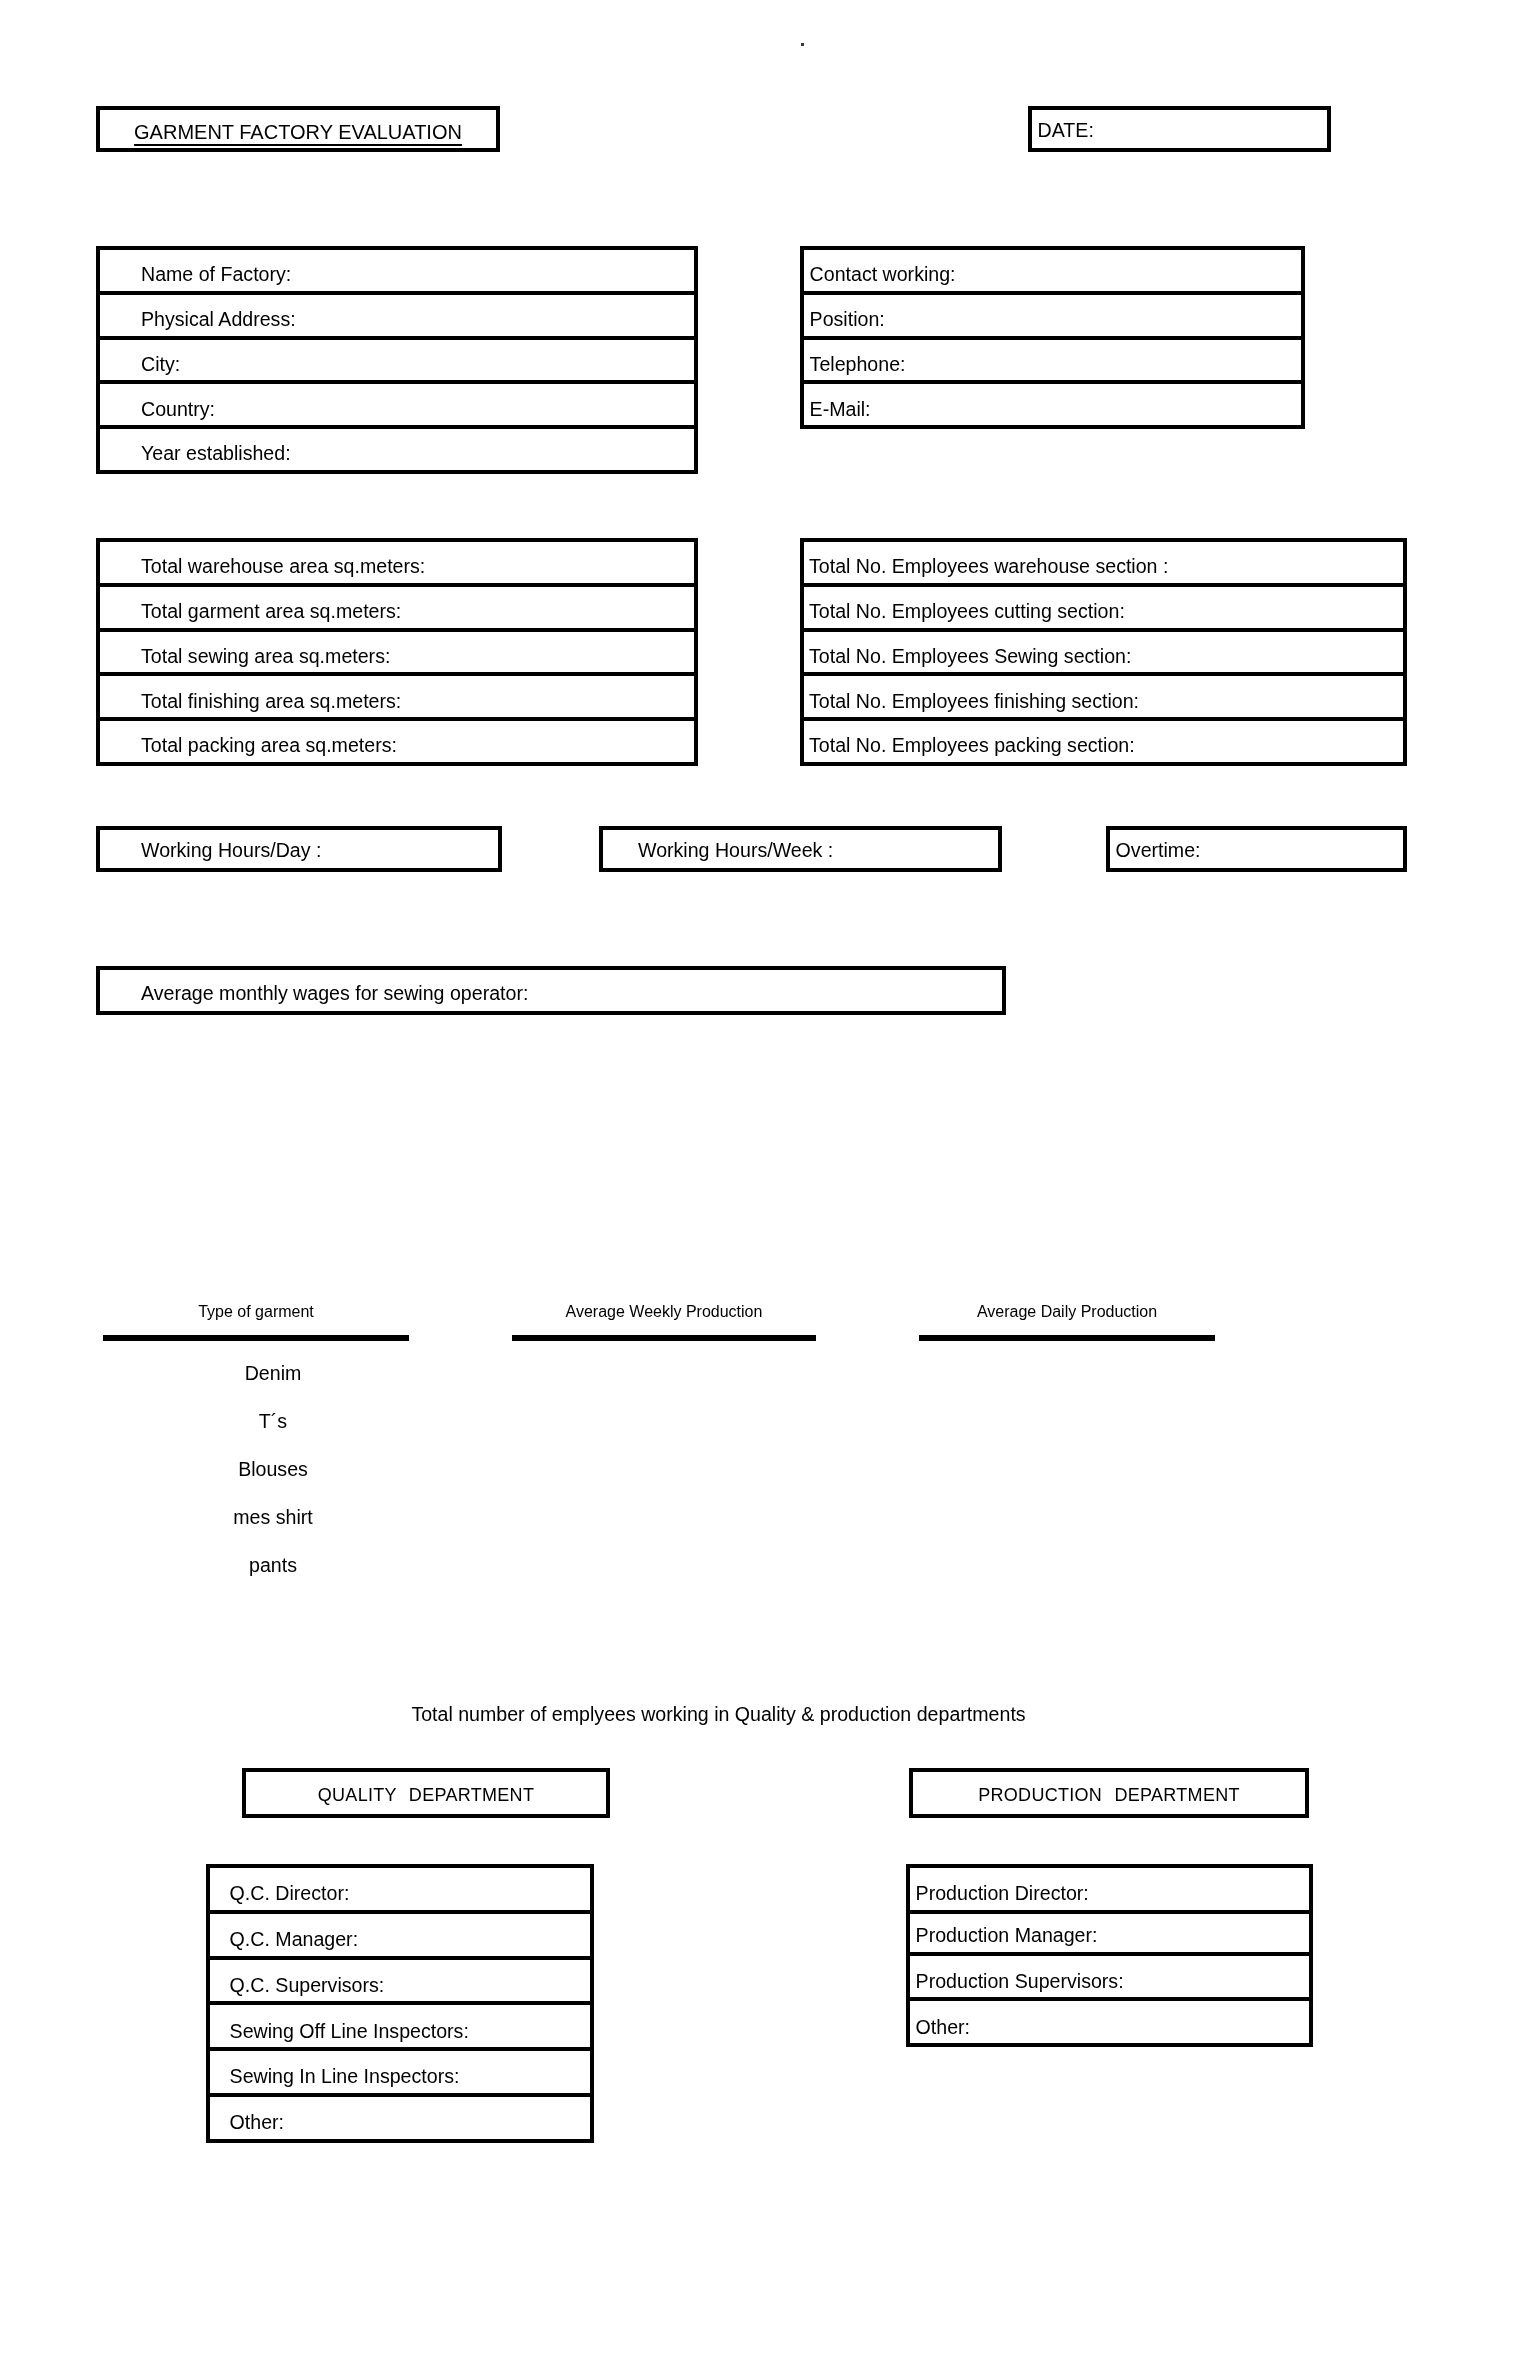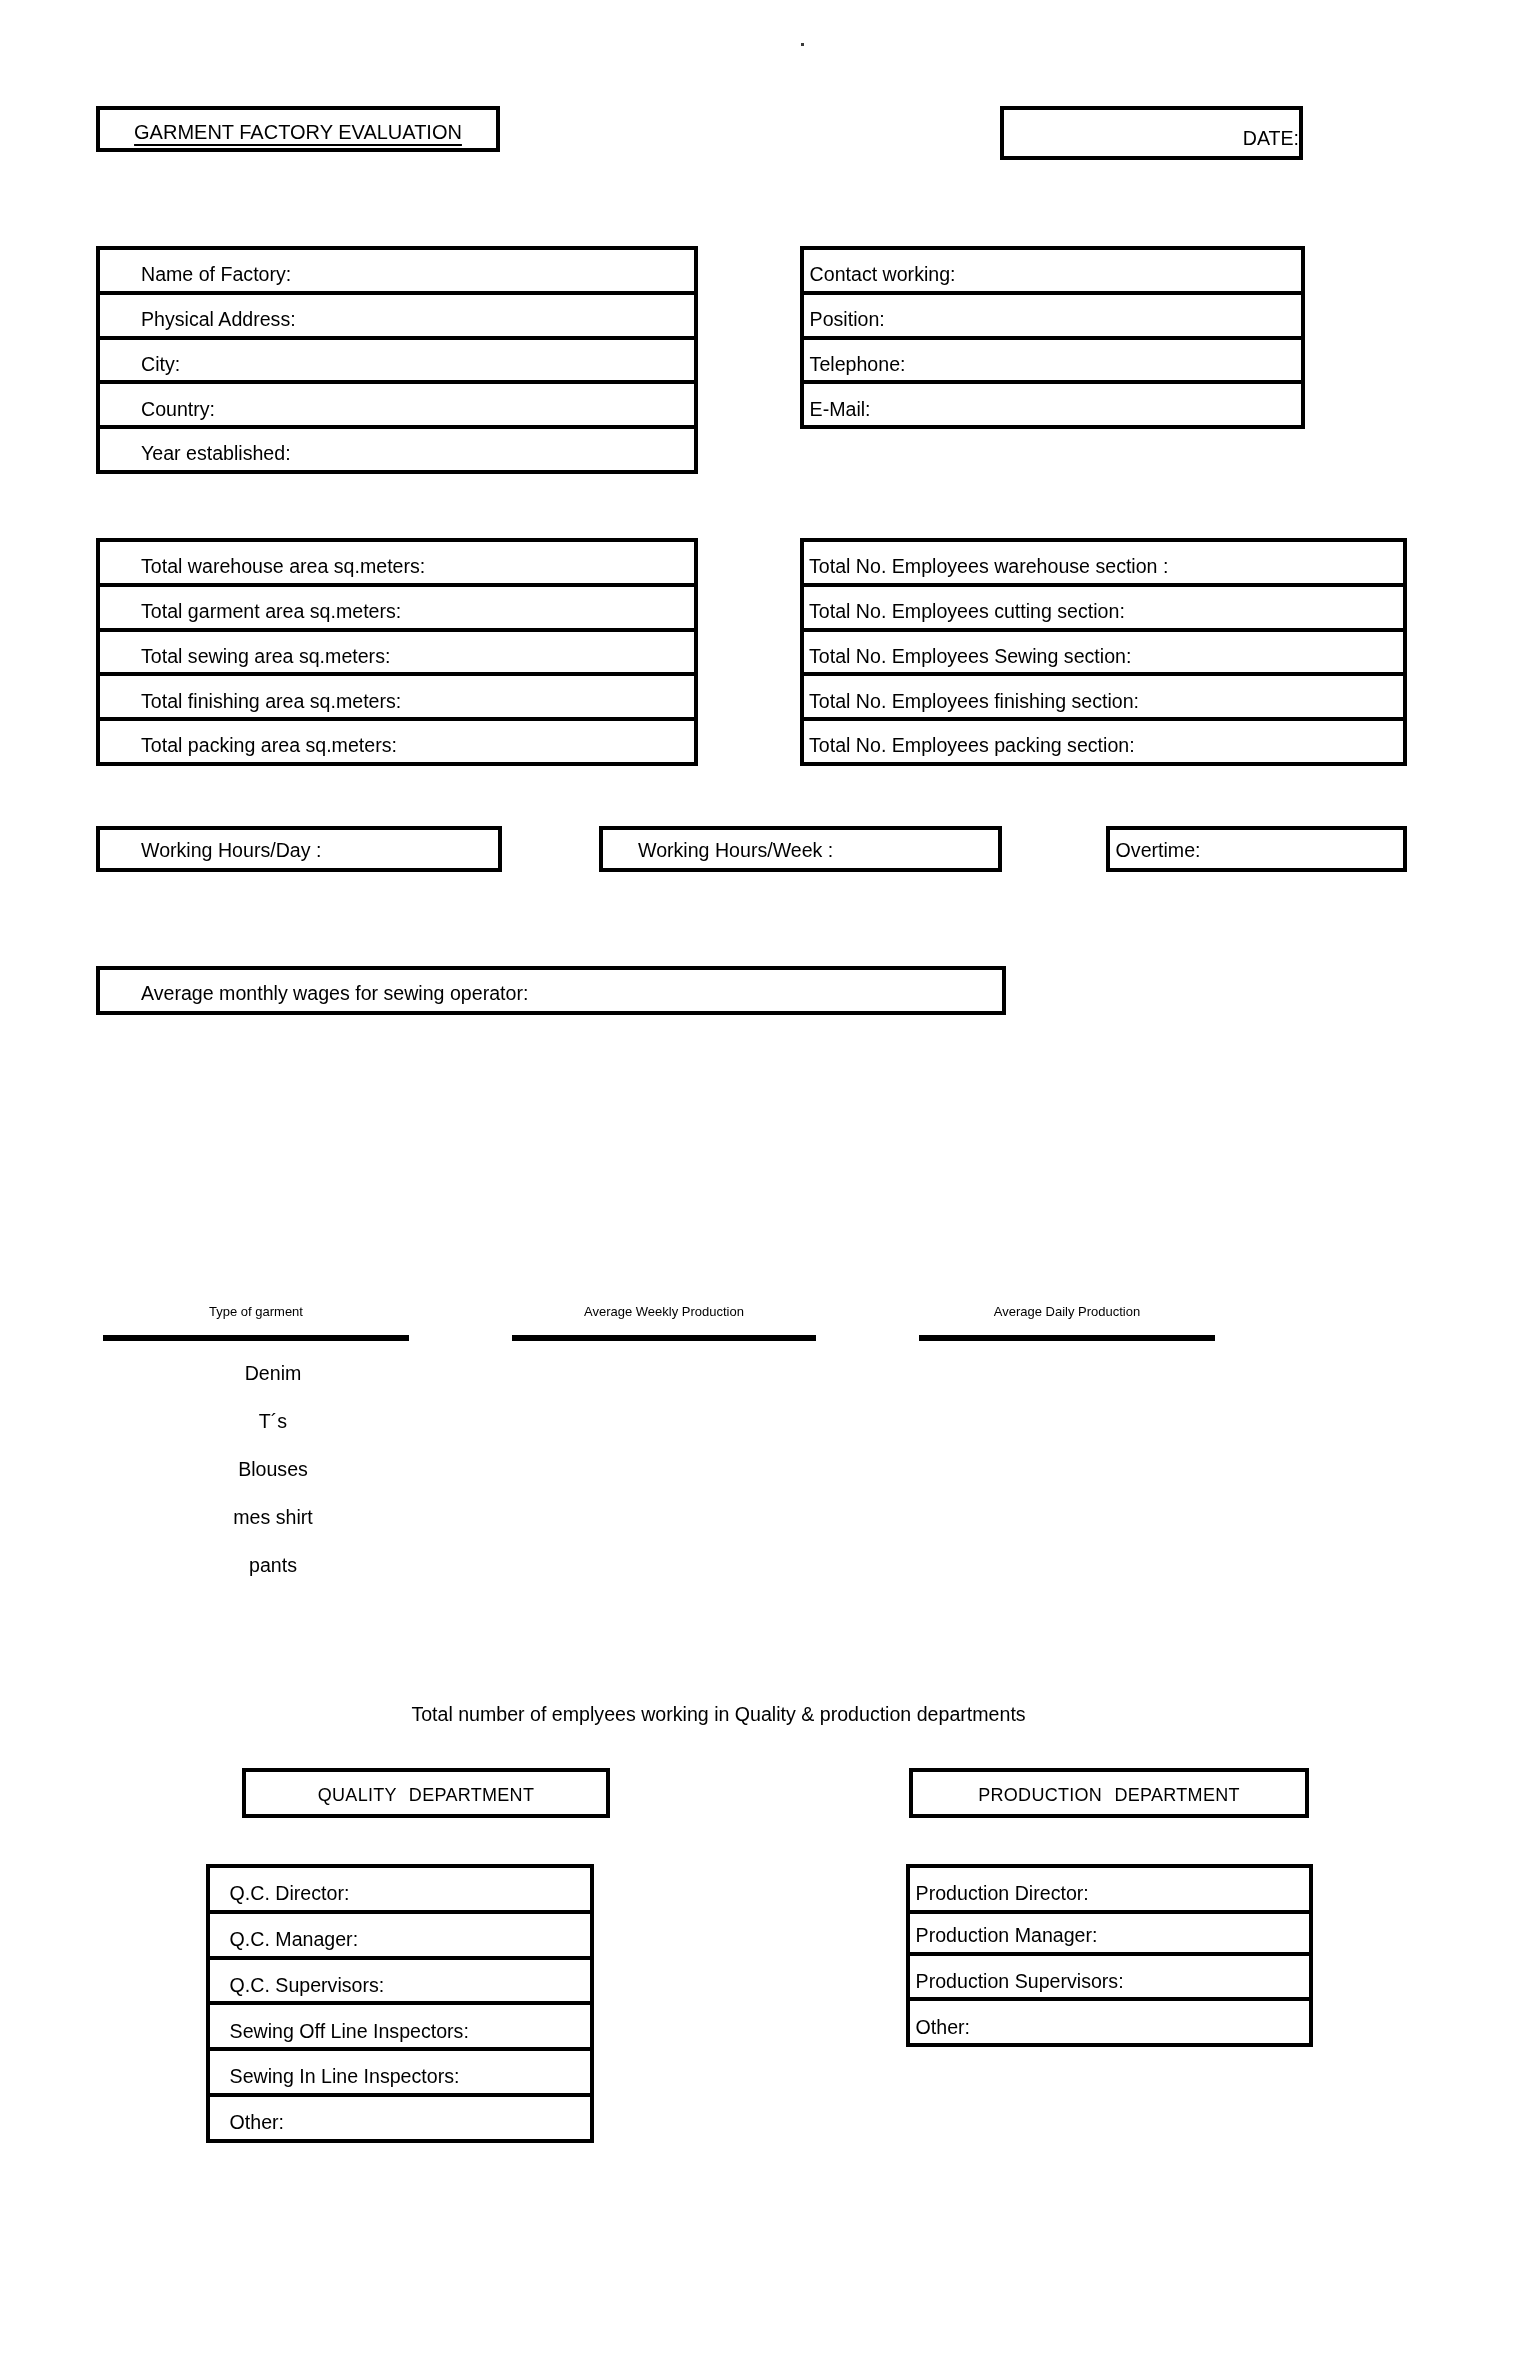--- a/index.html
+++ b/index.html
@@ -29,21 +29,21 @@
   .pad24 .lbl { padding-left:5px; }
   .pad8  .lbl { padding-left:5.6px; }
   
   .titlebox { justify-content:center; }
   .titlebox .lbl { font-size:20px; padding-bottom:6.3px; }
   .titlebox .underlined { text-decoration:underline; text-decoration-thickness:2.1px; text-underline-offset:4.9px; }
   
   .colhead {
     position:absolute; box-sizing:border-box; height:36px;
     border-bottom:6.3px solid #000; text-align:center;
-    font-size:13px; line-height:1; display:flex; align-items:flex-start; justify-content:center;
+    font-size:16px; line-height:1; display:flex; align-items:center; justify-content:center;
     padding-bottom:17px;
   }
   
   .garments { position:absolute; width:210px; display:flex; flex-direction:column; }
   .garments .gitem { height:48px; display:flex; align-items:center; justify-content:center; font-size:19.6px; }
   
   .summary { position:absolute; text-align:center; font-size:19.6px; line-height:1; }
   
   .depthead { justify-content:center; }
   .depthead .lbl { font-size:18px; word-spacing:7px; padding-bottom:9.8px; letter-spacing:0.3px; }
@@ -53,21 +53,21 @@
 </head>
 <body>
 
 <div class="sheet">
 
   <div class="dot" style="left:801px; top:43px;"></div>
 
   <div class="fbox titlebox" style="left:96px; top:106px; width:404px; height:46px;">
     <span class="lbl underlined">GARMENT FACTORY EVALUATION</span>
   </div>
-  <div class="fbox pad8" style="left:1000px; top:106px; width:303px; height:54px;justify-content:flex-end;">
+  <div class="fbox pad8" style="left:1028px; top:106px; width:303px; height:46px;">
     <span class="lbl">DATE:</span>
   </div>
 
   <div class="rows" style="left:96px; top:246px; width:602px;">
     <div class="row pad58">
       <span class="lbl">Name of Factory:</span>
     </div>
     <div class="row pad58">
       <span class="lbl">Physical Address:</span>
     </div>

